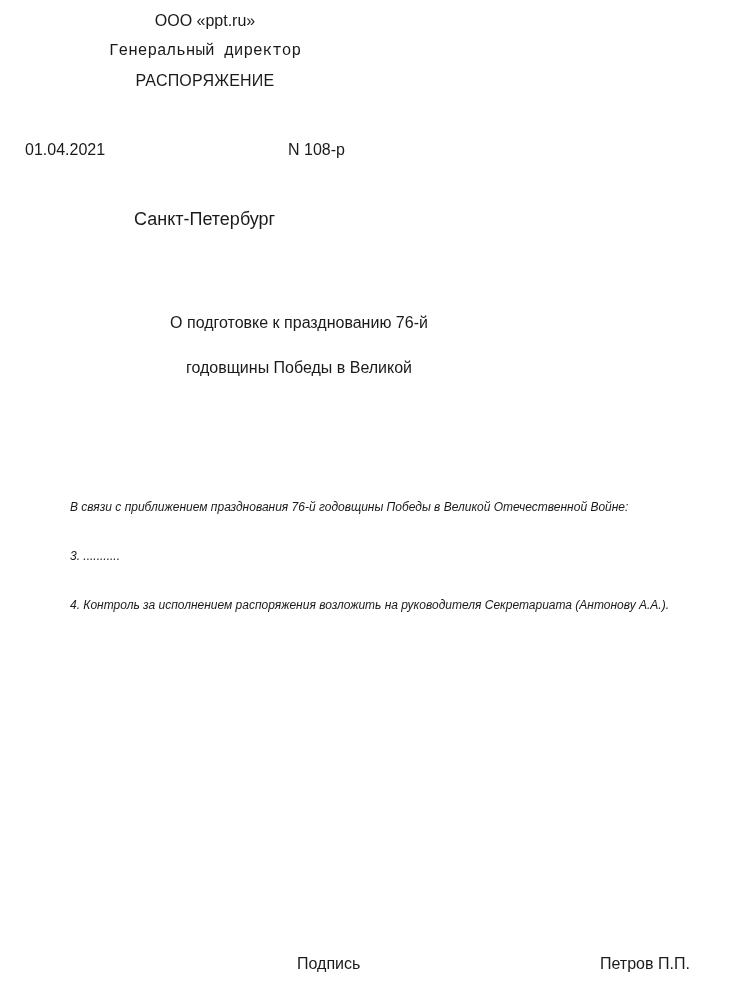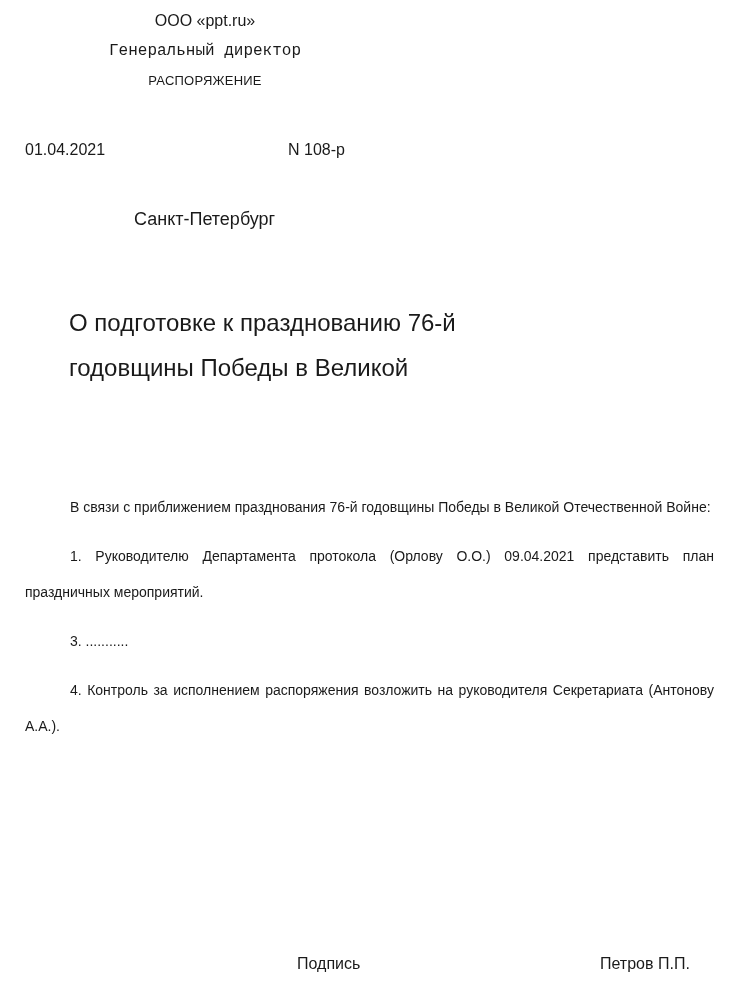--- a/index.html
+++ b/index.html
@@ -28,21 +28,21 @@
     width: 410px;
     text-align: center;
   }
   .letterhead-line {
     font-size: 16px;
     line-height: 30px;
     white-space: nowrap;
   }
   .lh-org   { font-size: 16px; }
   .lh-role  { font-size: 16px; font-family: Liberation Mono, monospace; }
-  .lh-kind  { font-size: 13px; letter-spacing: 0.2px; }
+  .lh-kind  { font-size: 16px; letter-spacing: 0.2px; }
 
   
   .meta-row {
     position: absolute;
     left: 25px;
     top: 141px;
     width: 700px;
     height: 24px;
   }
   .meta-date {
@@ -71,40 +71,42 @@
   }
 
   
   .subject {
     position: absolute;
     left: 69px;
     top: 300px;
     width: 460px;
   }
   .subject-line {
-    font-size: 24px;
+    font-size: 16px;
     line-height: 45px;
     white-space: nowrap;
+    text-align: center;
   }
 
   
   .body {
     position: absolute;
     left: 25px;
     top: 489px;
     width: 701px;
   }
   .para {
     text-align: justify;
     text-align-last: left;
     text-indent: 45px;
-    font-size: 14px;
+    font-size: 12px;
     line-height: 36px;
     margin: 0 12px 13px 0;
     hyphens: none;
+    font-style: italic;
   }
   .para-plain {
     text-align: left;
     text-align-last: left;
   }
 
   
   .signature {
     position: absolute;
     left: 25px;
@@ -145,21 +147,20 @@
 
   <div class="city">Санкт-Петербург</div>
 
   <div class="subject">
     <div class="subject-line">О подготовке к празднованию 76-й</div>
     <div class="subject-line">годовщины Победы в Великой</div>
   </div>
 
   <div class="body">
     <p class="para">В связи с приближением празднования 76-й годовщины Победы в Великой Отечественной Войне:</p>
-    <p class="para">1. Руководителю Департамента протокола (Орлову О.О.) 09.04.2021 представить план праздничных мероприятий.</p>
     <p class="para para-plain">3. ...........</p>
     <p class="para">4. Контроль за исполнением распоряжения возложить на руководителя Секретариата (Антонову А.А.).</p>
   </div>
 
   <div class="signature">
     <span class="sig-label">Подпись</span>
     <span class="sig-name">Петров П.П.</span>
   </div>
 
 </div>

